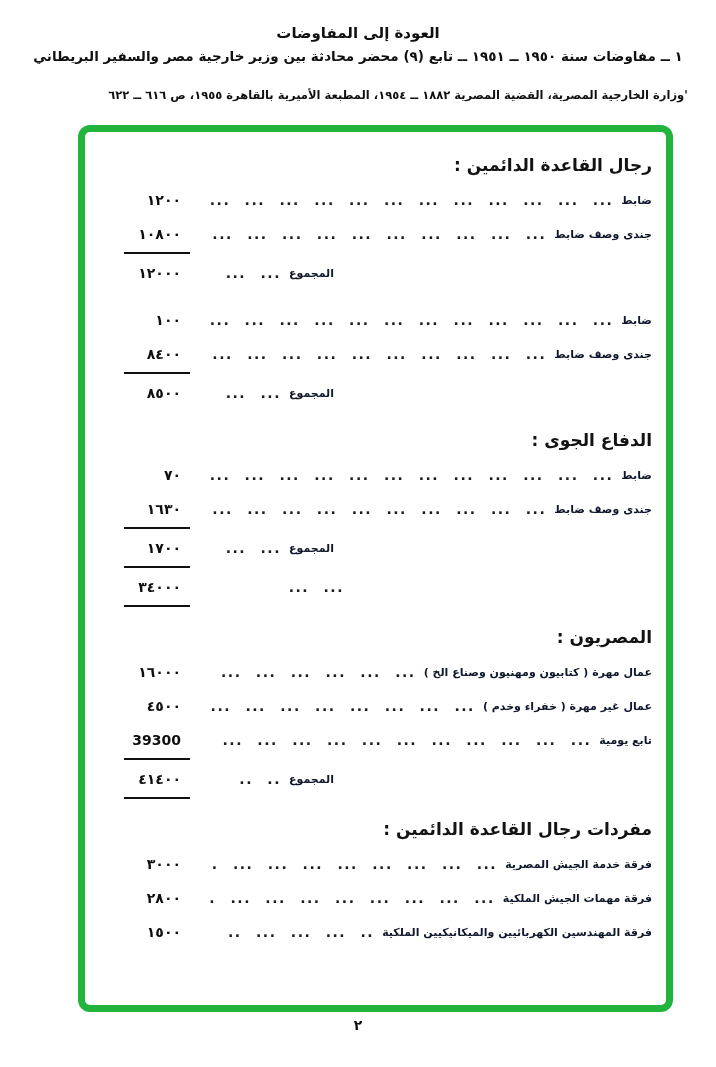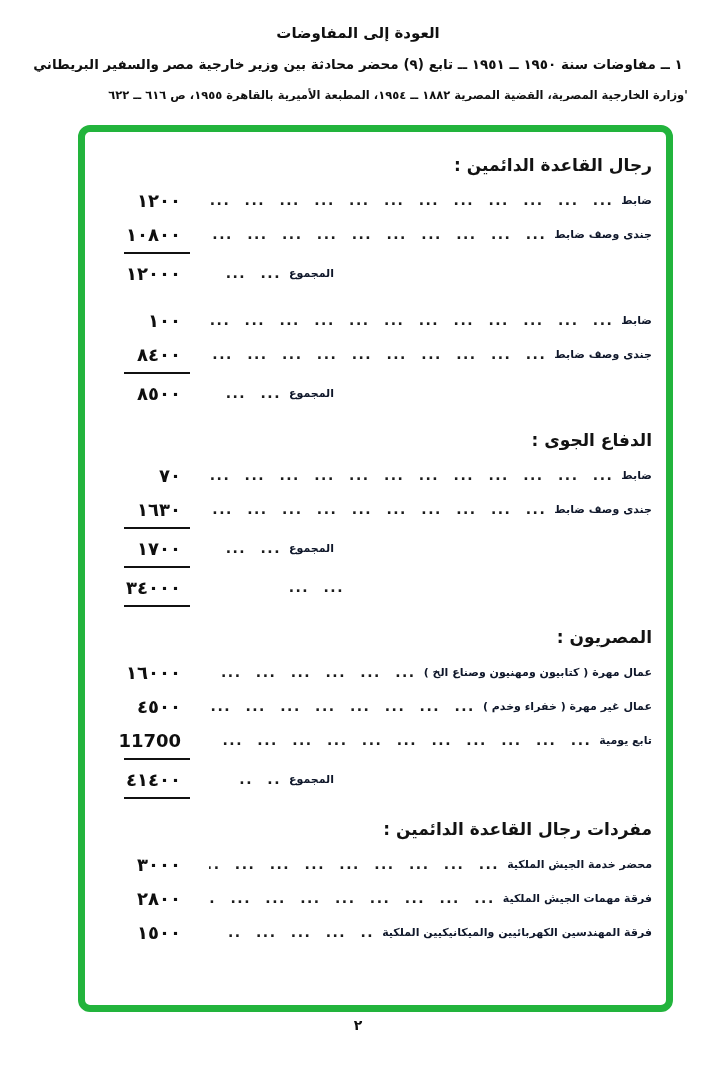--- a/index.html
+++ b/index.html
@@ -5,21 +5,21 @@
   html,body{margin:0;padding:0;}
   body{
     width:716px;height:1067px;position:relative;background:#ffffff;
     font-family:"DejaVu Sans",sans-serif;color:#151515;overflow:hidden;
   }
   .hdr-line{
     position:absolute;left:0;width:716px;text-align:center;direction:rtl;
     font-weight:700;white-space:nowrap;color:#101010;
   }
   .doc-title{top:24px;font-size:15px;}
-  .doc-subtitle{top:56px;font-size:13.5px;}
+  .doc-subtitle{top:48px;font-size:13.5px;}
   .doc-source{top:88px;font-size:11.5px;padding-left:40px;}
   .highlight-box{
     position:absolute;left:78px;top:125px;width:595px;height:887px;
     box-sizing:border-box;border:7px solid #22b43c;border-radius:12px;
     background:transparent;
   }
   .content{
     position:absolute;inset:0;padding:16px 14px 0 18px;direction:rtl;
   }
   .section{margin-bottom:13px;}
@@ -33,21 +33,21 @@
   .row .label{
     font-size:11px;font-weight:700;white-space:nowrap;flex:0 0 auto;color:#0f172a;
   }
   .row .dots{
     flex:1 1 0;min-width:0;overflow:hidden;white-space:nowrap;direction:rtl;
     font-size:14px;font-weight:700;letter-spacing:1.5px;word-spacing:8px;
     color:#1b1b1b;margin-left:14px;padding-right:8px;
   }
   .row .value{
     flex:0 0 auto;width:92px;direction:ltr;text-align:right;box-sizing:border-box;
-    padding-right:14px;font-size:18px;font-weight:700;white-space:nowrap;color:#0f0f0f;
+    padding-right:14px;font-size:14px;font-weight:700;white-space:nowrap;color:#0f0f0f;
   }
   .row.total{padding-right:318px;}
   .row.grand{padding-right:300px;}
   .rule{
     width:66px;border-top:2.5px solid #111;height:0;
     margin:1px auto 2px 21px;direction:ltr;
   }
   .page-footer{
     position:absolute;left:0;top:1017px;width:716px;text-align:center;
     font-size:14px;font-weight:700;color:#101010;
@@ -132,34 +132,34 @@
           <span class="value">١٦٠٠٠</span>
         </div>
         <div class="row item">
           <span class="label">عمال غير مهرة ( خفراء وخدم )</span>
           <span class="dots">... ... ... ... ... ... ... ... ... ...</span>
           <span class="value">٤٥٠٠</span>
         </div>
         <div class="row item">
           <span class="label">تابع يومية</span>
           <span class="dots">... ... ... ... ... ... ... ... ... ... ... ... ... ...</span>
-          <span class="value">11700</span>
+          <span class="value">39300</span>
         </div>
         <div class="rule"></div>
         <div class="row total">
           <span class="label">المجموع</span>
           <span class="dots">.. ..</span>
           <span class="value">٤١٤٠٠</span>
         </div>
         <div class="rule"></div>
       </div>
       <div class="section">
         <div class="section-heading">مفردات رجال القاعدة الدائمين :</div>
         <div class="row item">
-          <span class="label">محضر خدمة الجيش الملكية</span>
+          <span class="label">فرقة خدمة الجيش المصرية</span>
           <span class="dots">... ... ... ... ... ... ... ... ... ... ...</span>
           <span class="value">٣٠٠٠</span>
         </div>
         <div class="row item">
           <span class="label">فرقة مهمات الجيش الملكية</span>
           <span class="dots">... ... ... ... ... ... ... ... ... ...</span>
           <span class="value">٢٨٠٠</span>
         </div>
         <div class="row item">
           <span class="label">فرقة المهندسين الكهربائيين والميكانيكيين الملكية</span>

